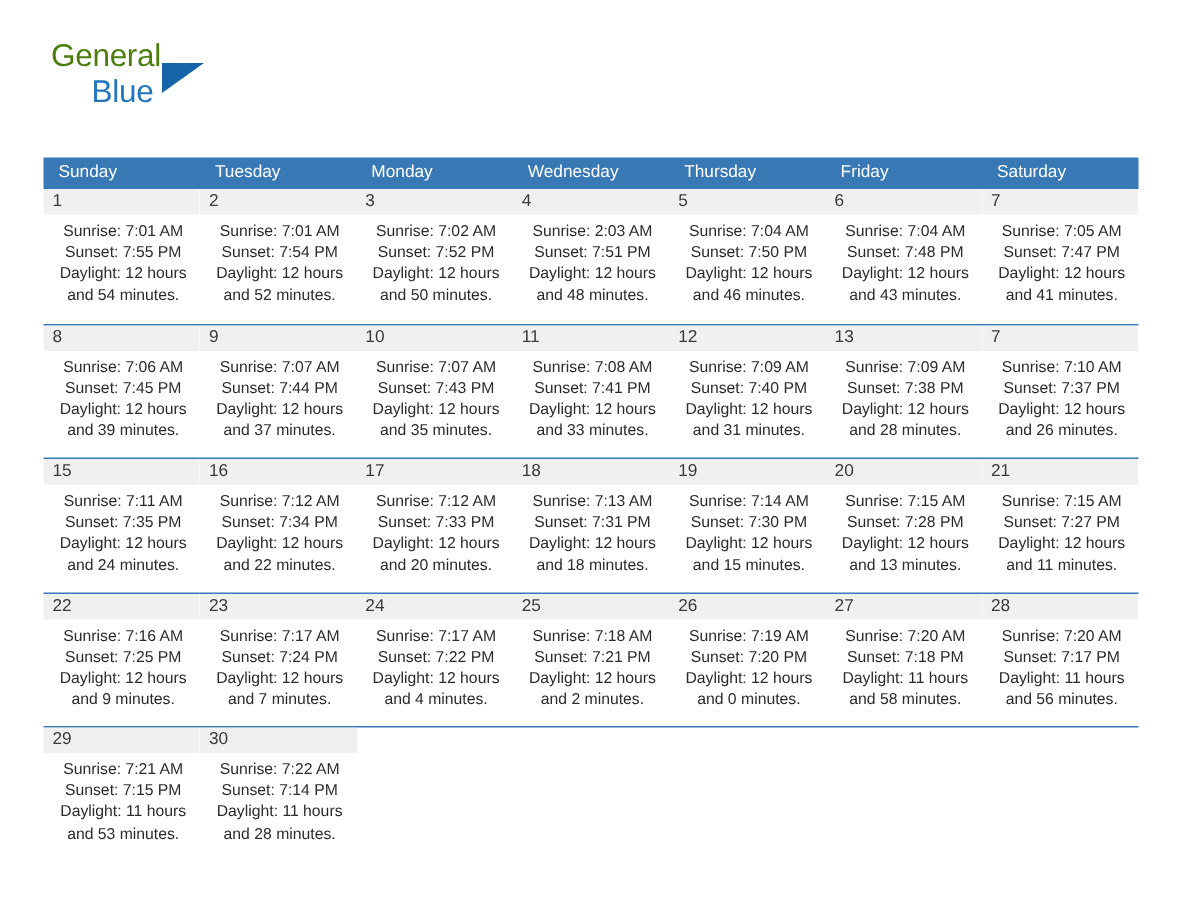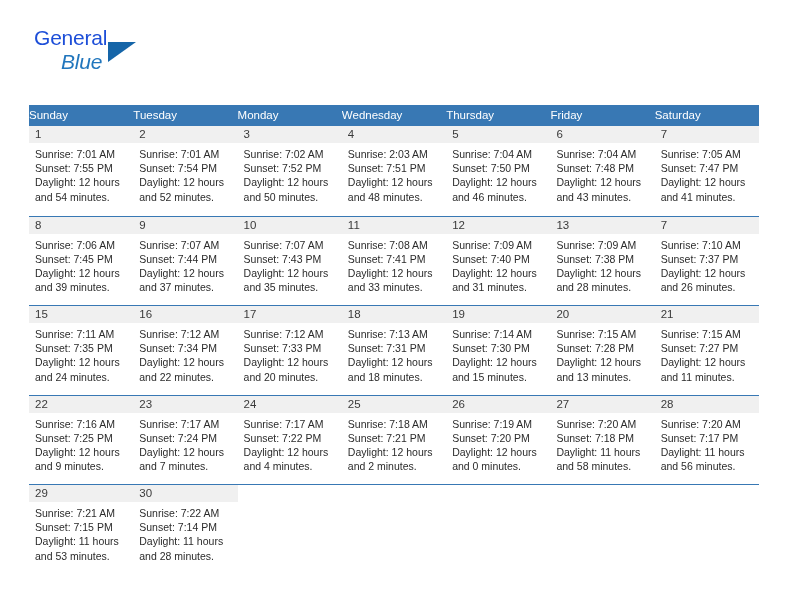--- a/index.html
+++ b/index.html
@@ -37,32 +37,31 @@
     top: 0;
     width: 180px;
     height: 58px;
   }
   .logo-general {
     position: absolute;
     left: 0;
     top: 0;
     font-size: 21px;
     letter-spacing: -0.2px;
-    color: #1d4ed8;
+    color: #4d7c0f;
     font-family: "Liberation Sans", sans-serif;
   }
   .logo-blue {
     position: absolute;
     left: 27px;
     top: 24px;
     font-size: 21px;
     letter-spacing: -0.2px;
     color: #2176bd;
     font-family: "Liberation Sans", sans-serif;
-    font-style: italic;
   }
   .logo-tri {
     position: absolute;
     left: 74px;
     top: 16px;
     width: 0;
     height: 0;
     border-left: 28px solid #1565a8;
     border-bottom: 20px solid transparent;
   }
@@ -101,21 +100,21 @@
   .dow-row {
     display: flex;
     background: #3878b4;
     height: 21px;
   }
   .dow-cell {
     flex: 1 1 0;
     color: #ffffff;
     font-size: 11.5px;
     line-height: 21px;
-    padding-left: 0;
+    padding-left: 10px;
     font-family: "Liberation Sans", sans-serif;
     white-space: nowrap;
     overflow: hidden;
   }
 
   .week {
     display: flex;
     border-top: 1px solid #3878b4;
     height: 89.5px;
   }
@@ -135,20 +134,21 @@
   }
   .day-num {
     font-size: 11.5px;
     color: #3a3a3a;
     line-height: 17px;
     padding-left: 6px;
     font-family: "Liberation Sans", sans-serif;
   }
   .day-lines {
     padding: 4px 4px 0 6px;
+    text-align: center;
   }
   .day-line {
     font-size: 10.5px;
     line-height: 14.2px;
     color: #2b2b2b;
     white-space: nowrap;
     font-family: "Liberation Sans", sans-serif;
   }
 </style>
 </head>

